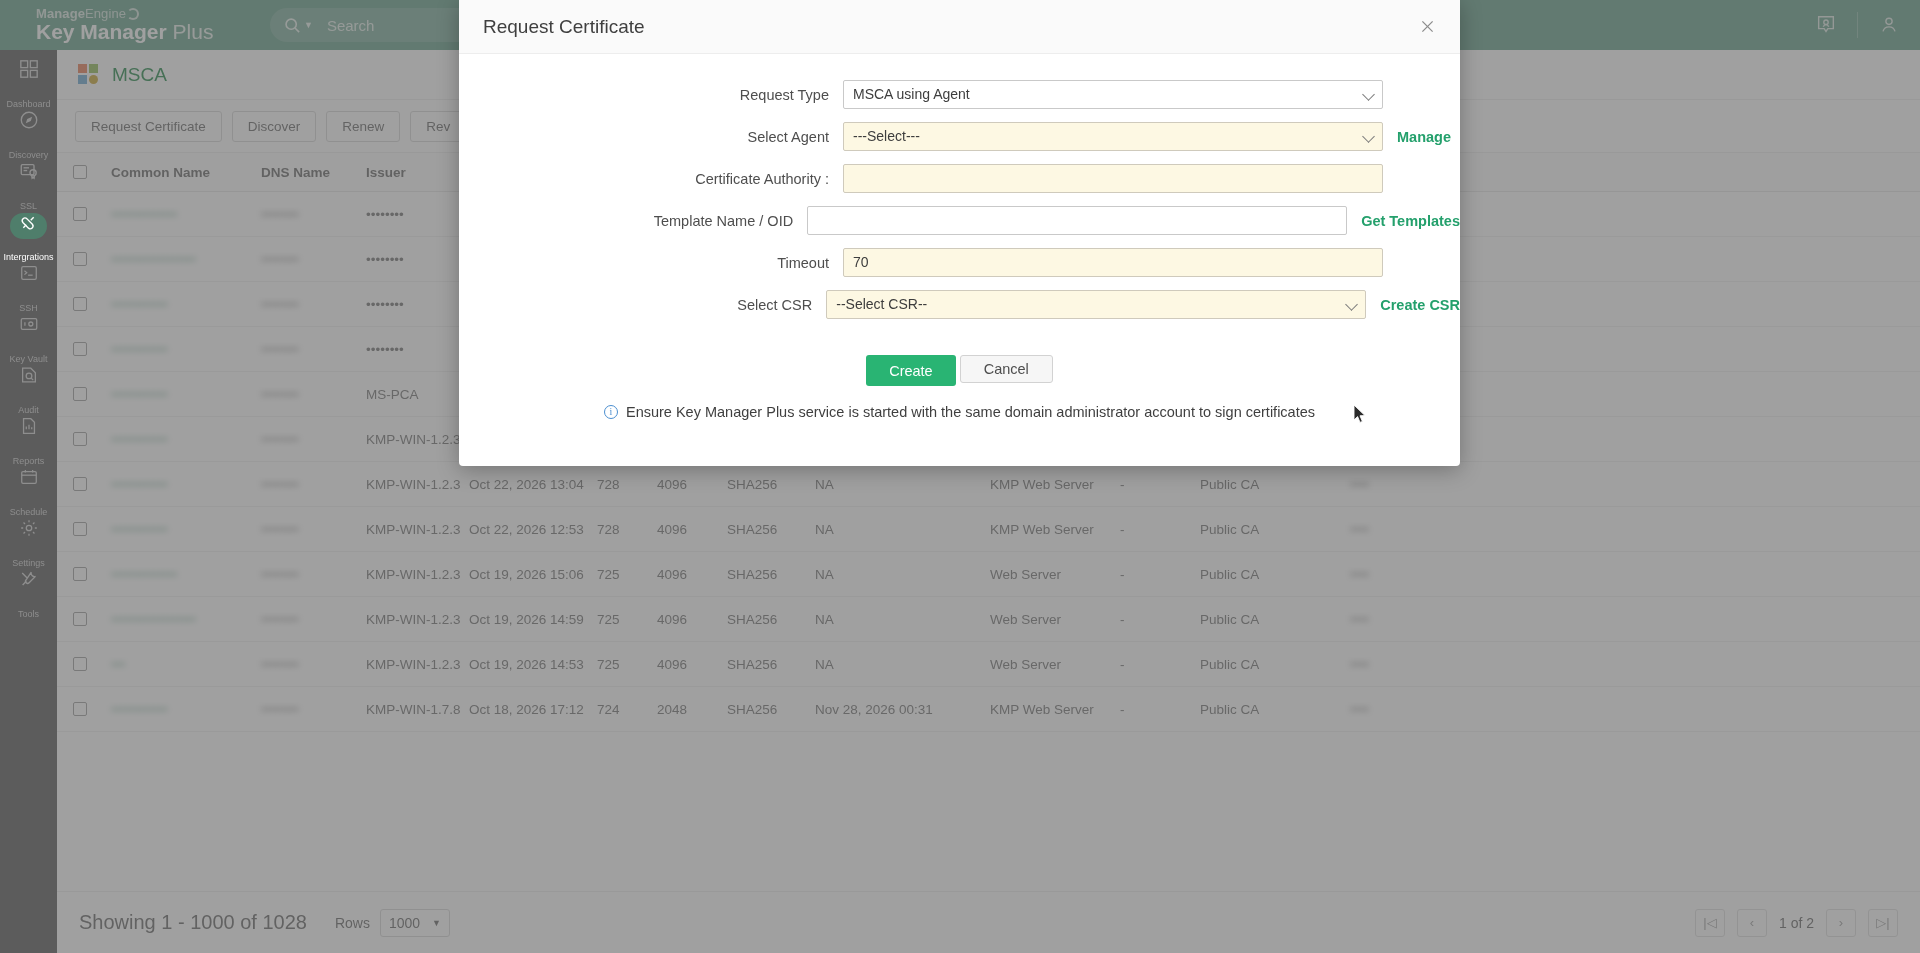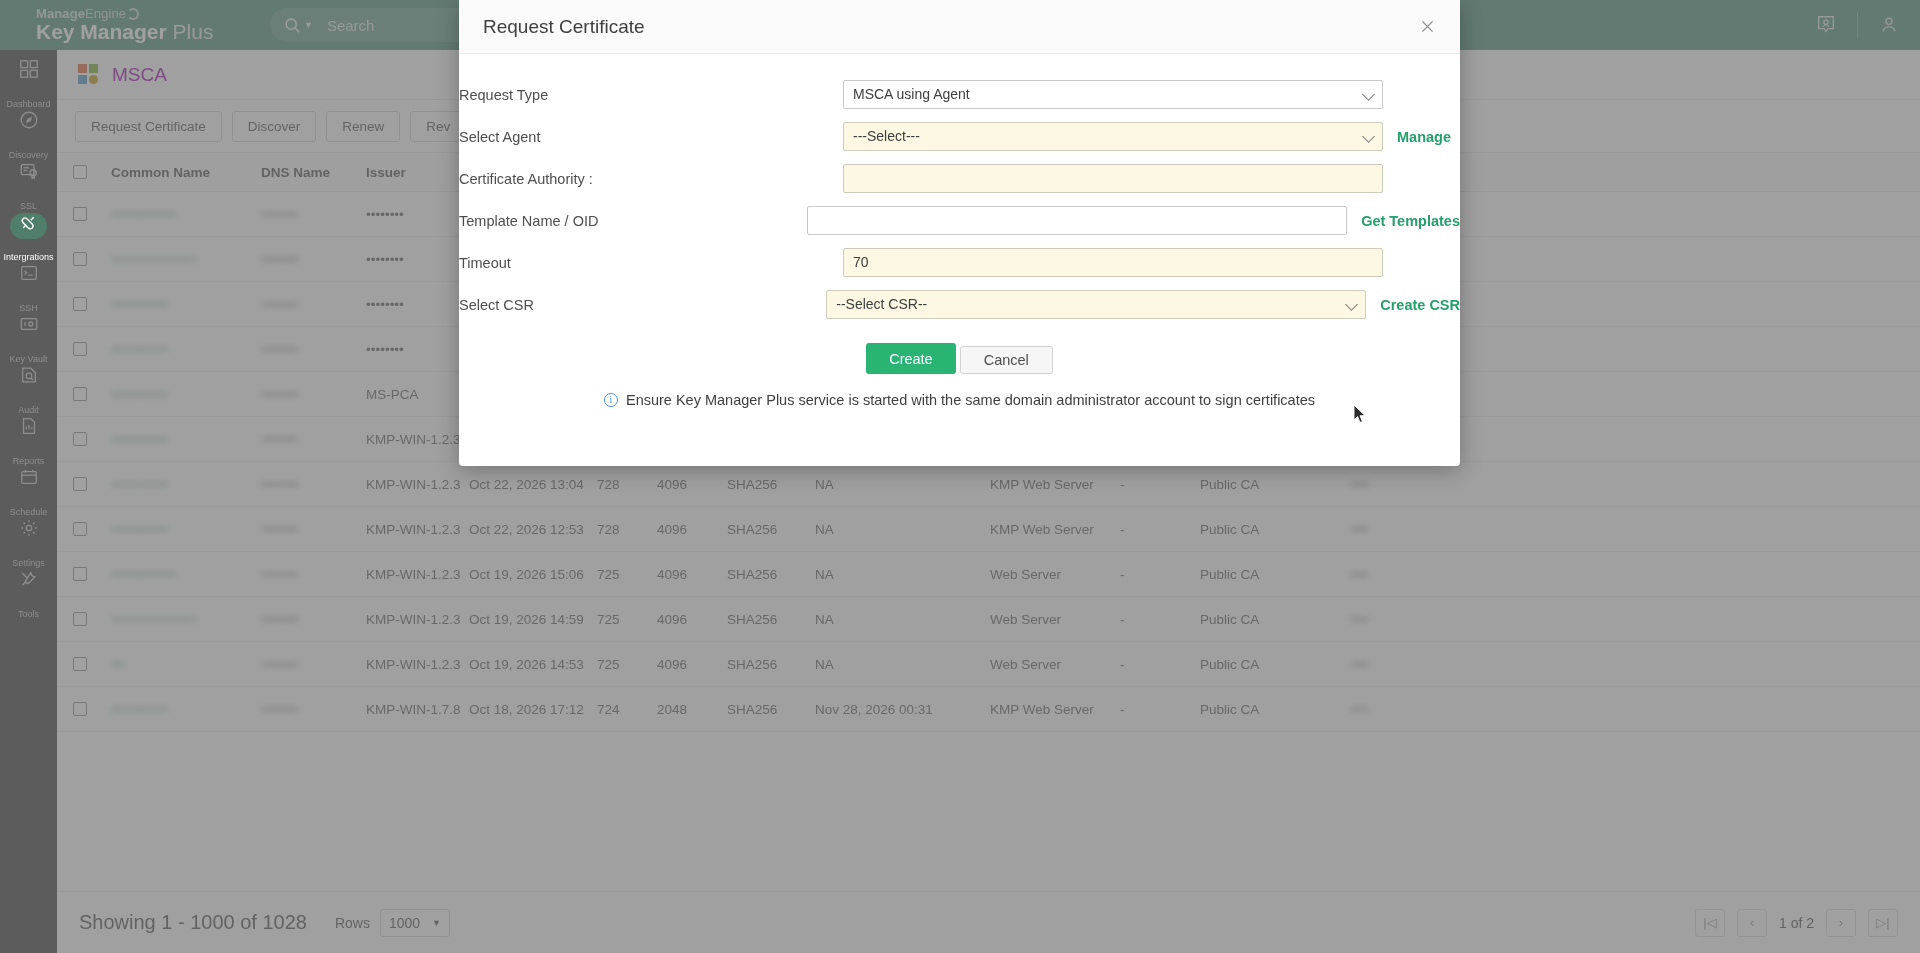--- a/index.html
+++ b/index.html
@@ -81,21 +81,21 @@
   #page-head {
     height: 50px; display:flex; align-items:center; padding-left: 21px;
     border-bottom: 1px solid #ececec;
   }
   #page-head .ms-logo { width:22px; height:22px; position:relative; margin-right:12px; }
   #page-head .ms-logo i { position:absolute; width:9px; height:9px; display:block; }
   #page-head .ms-logo i.a { left:0; top:0; background:#e8734a; }
   #page-head .ms-logo i.b { left:11px; top:0; background:#8cb84e; }
   #page-head .ms-logo i.c { left:0; top:11px; background:#62a2cf; }
   #page-head .ms-logo i.d { left:11px; top:11px; background:#c9a227; border-radius:50%; }
-  #page-head .ph-title { font-size:19px; color:#a21caf; }
+  #page-head .ph-title { font-size:19px; color:#15803d; }
 
   #toolbar { height:52px; display:flex; align-items:center; padding-left: 18px; gap: 10px; }
   .tb-btn {
     height: 31px; padding: 0 15px; border: 1px solid #d6d6d6; border-radius: 3px;
     background:#fff; color:#606060; font-size:13.5px;
     display:flex; align-items:center;
   }
 
   
   #tbl { width: 1863px; font-size: 13.5px; color:#6c6c6c; }
@@ -169,41 +169,41 @@
   }
   #modal-title { font-size: 19px; color:#3f3f3f; margin-left: 6px; }
   #modal-close {
     margin-left:auto; width: 30px; height:30px;
     display:flex; align-items:center; justify-content:center; color:#8b8b8b; font-size:19px;
   }
   #modal-body { padding-top: 26px; }
 
   .frow { display:flex; align-items:center; margin-bottom: 13px; }
   .flabel {
-    width: 384px; padding-right: 14px;
+    width: 384px; text-align:right; padding-right: 14px;
     font-size: 14.5px; color:#4e4e4e;
   }
   .fctrl { position:relative; width: 540px; }
   .inp {
     width: 540px; height: 29px; border: 1px solid #c9c9c9; border-radius: 2px;
     font-size: 14px; color:#3d3d3d; padding: 0 28px 0 9px; line-height: 27px;
     background:#ffffff;
   }
   .inp.hl { background: #fdf8e3; border-color:#cfcabc; }
   .inp.plain { padding-right: 9px; }
   .caret {
     position:absolute; right: 10px; top: 10px; width: 9px; height: 9px;
     border-right: 1.5px solid #7a7a7a; border-bottom: 1.5px solid #7a7a7a;
     transform: rotate(45deg); pointer-events:none;
   }
   .flink {
     margin-left: 14px; font-size: 14.5px; color:#24a06c; font-weight:bold; white-space:nowrap;
   }
 
-  #btnrow { display:flex; justify-content:center; gap: 4px; margin-top: 24px; align-items: flex-end; }
+  #btnrow { display:flex; justify-content:center; gap: 4px; margin-top: 36px; }
   #btn-create {
     height: 31px; padding: 0 23px; background:#29b473; color:#fff; border:none; border-radius:3px;
     font-size:14.5px; font-family:"Liberation Sans", sans-serif;
   }
   #btn-cancel {
     height: 28px; padding: 0 23px; background:#f6f6f6; color:#4e4e4e;
     border:1px solid #d2d2d2; border-radius:3px;
     font-size:14.5px; font-family:"Liberation Sans", sans-serif;
   }
   #note {

